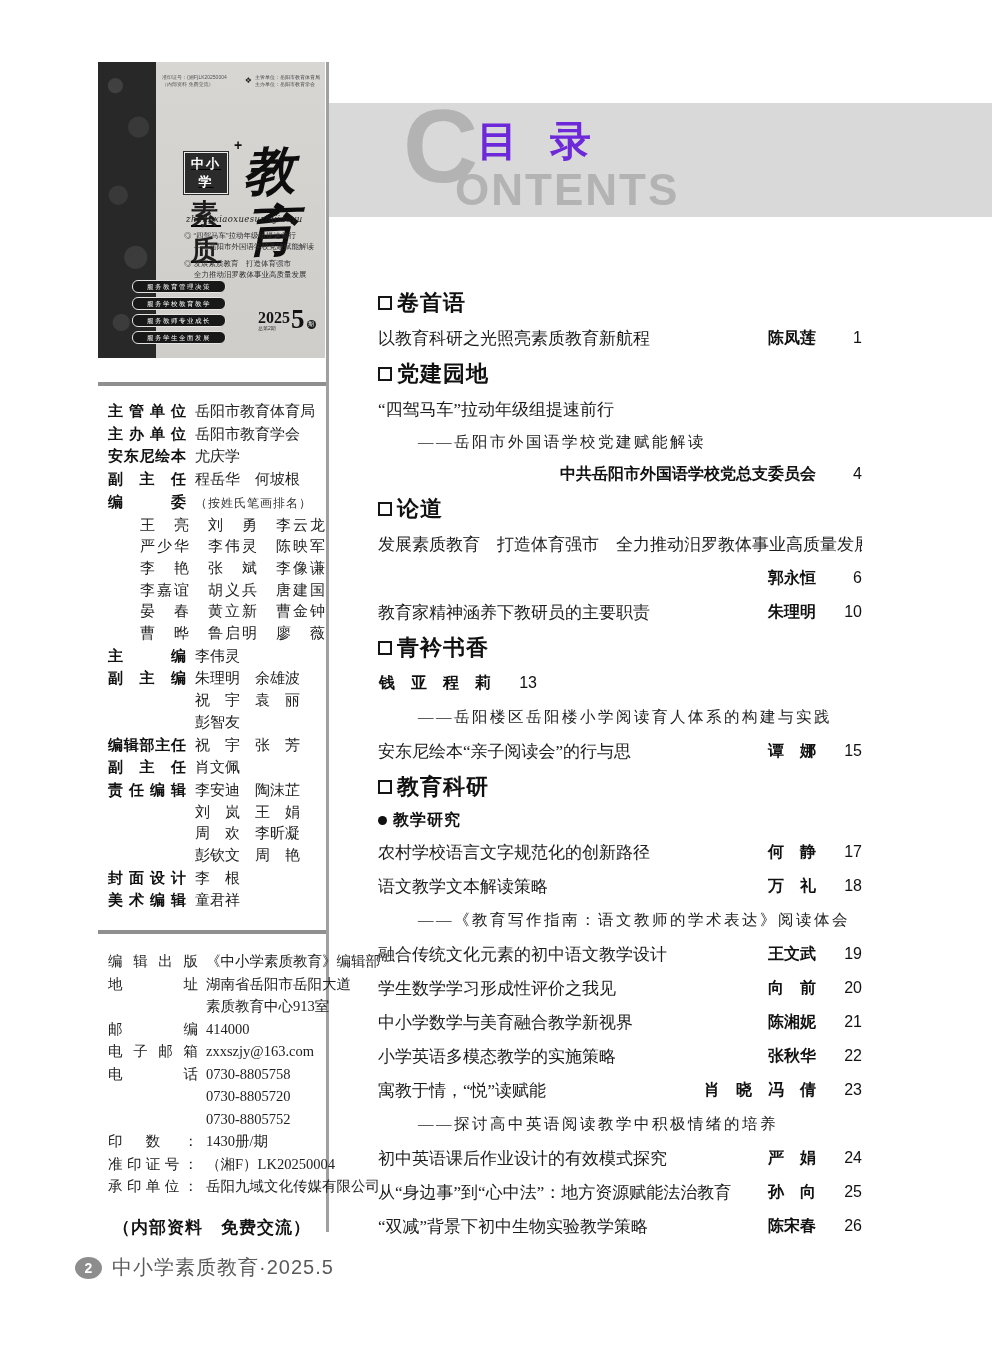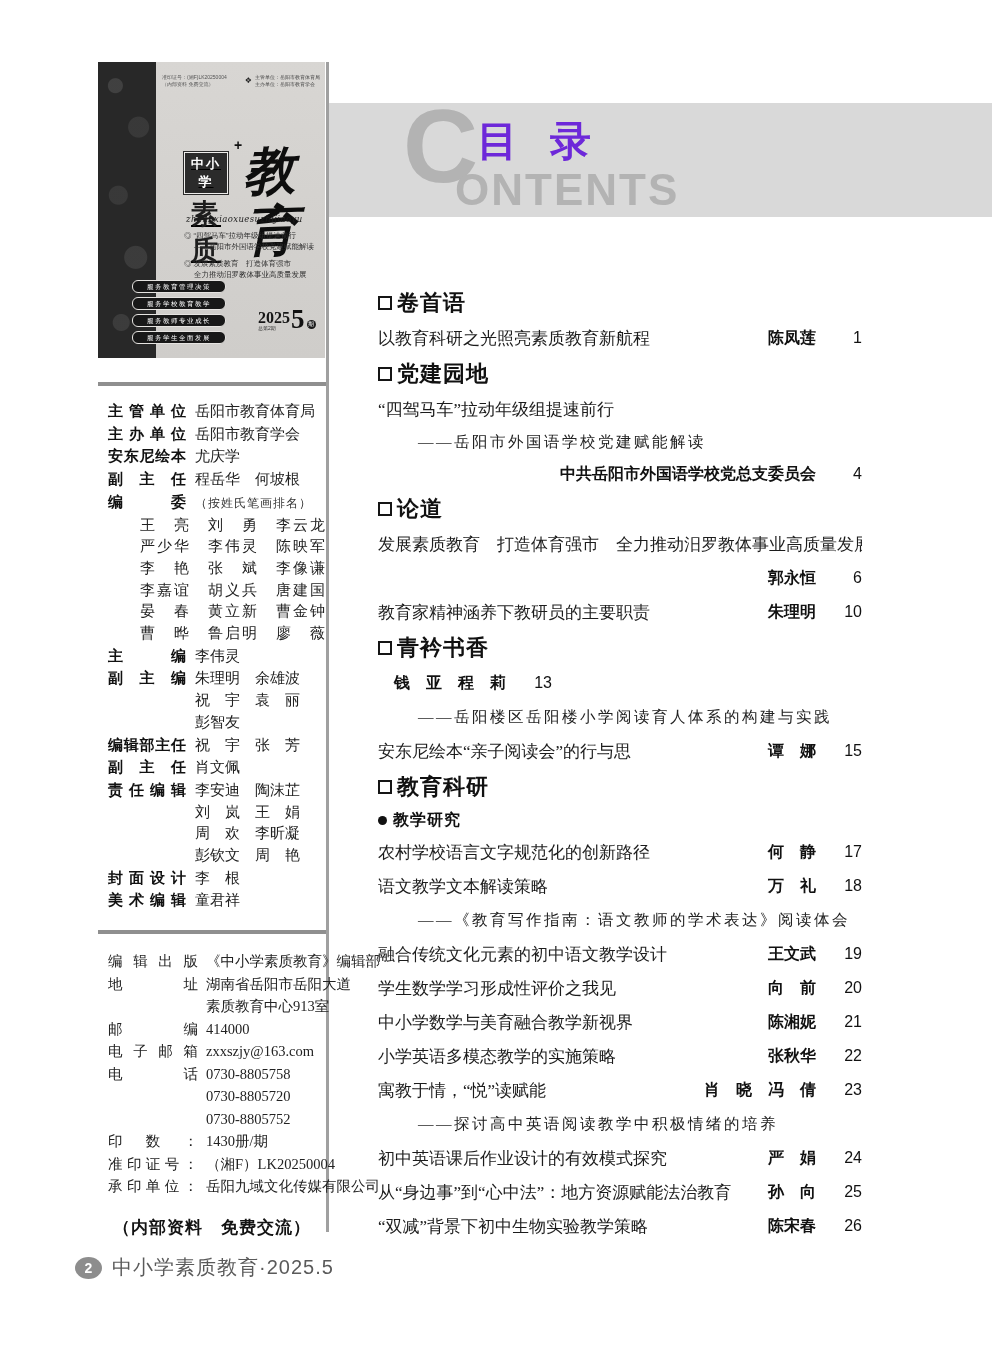--- a/index.html
+++ b/index.html
@@ -76,21 +76,21 @@
   .toc{position:absolute;left:378px;top:284px;width:484px;}
   .tr{display:flex;align-items:center;height:34px;}
   .tr.section{height:37px;}
   .tr.small{height:32px;}
   .tr.sub{height:30px;}
   .sq{width:14px;height:14px;border:2px solid #151515;box-sizing:border-box;margin-right:5px;}
   .sec-t{font-size:22px;font-weight:bold;color:#111;letter-spacing:1px;}
   .dot{width:9px;height:9px;border-radius:50%;background:#111;margin-right:6px;}
   .sub-t{font-size:16px;font-weight:bold;color:#111;letter-spacing:1px;text-align:center;}
   .ti{flex:1 1 auto;font-family:"Liberation Serif",serif;font-size:17px;color:#1c1c1c;white-space:nowrap;overflow:hidden;}
-  .au{white-space:nowrap;font-weight:bold;font-size:16px;color:#111;margin-left:16px;margin-right:16px;}
+  .au{white-space:nowrap;font-weight:bold;font-size:16px;color:#111;margin-left:1px;margin-right:16px;}
   .pg{width:30px;min-width:30px;text-align:right;font-size:16px;color:#111;}
   .tr.dash .da{padding-left:40px;font-family:"Liberation Serif",serif;font-size:15.5px;
                letter-spacing:2.5px;color:#222;}
   .tr.authorline{justify-content:flex-end;}
 
   
   .footer{position:absolute;left:75px;top:1254px;display:flex;align-items:center;}
   .pgnum{display:inline-block;width:27px;height:22px;border-radius:50%;background:#8d8d8d;
          color:#fff;font-size:14px;font-weight:bold;line-height:22px;text-align:center;}
   .ftext{margin-left:10px;font-size:20px;color:#5a5a5a;letter-spacing:1px;}

